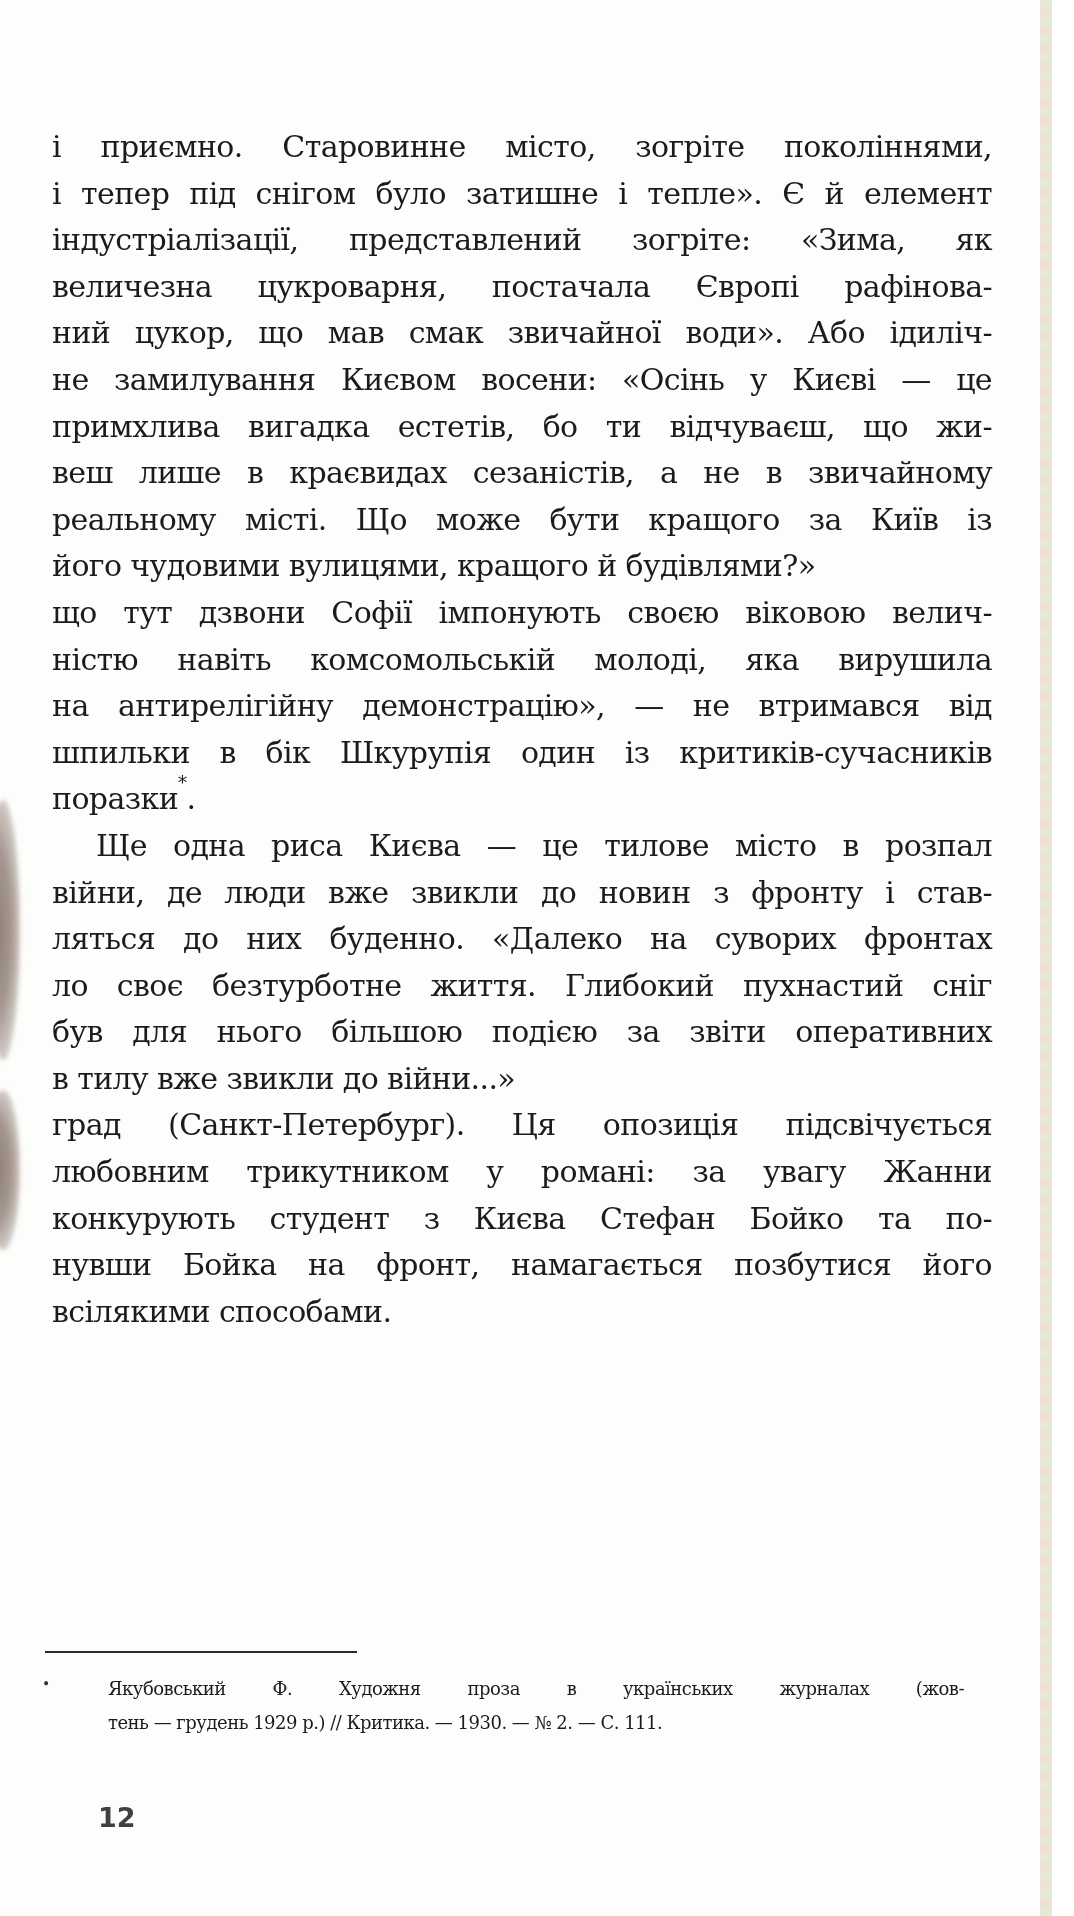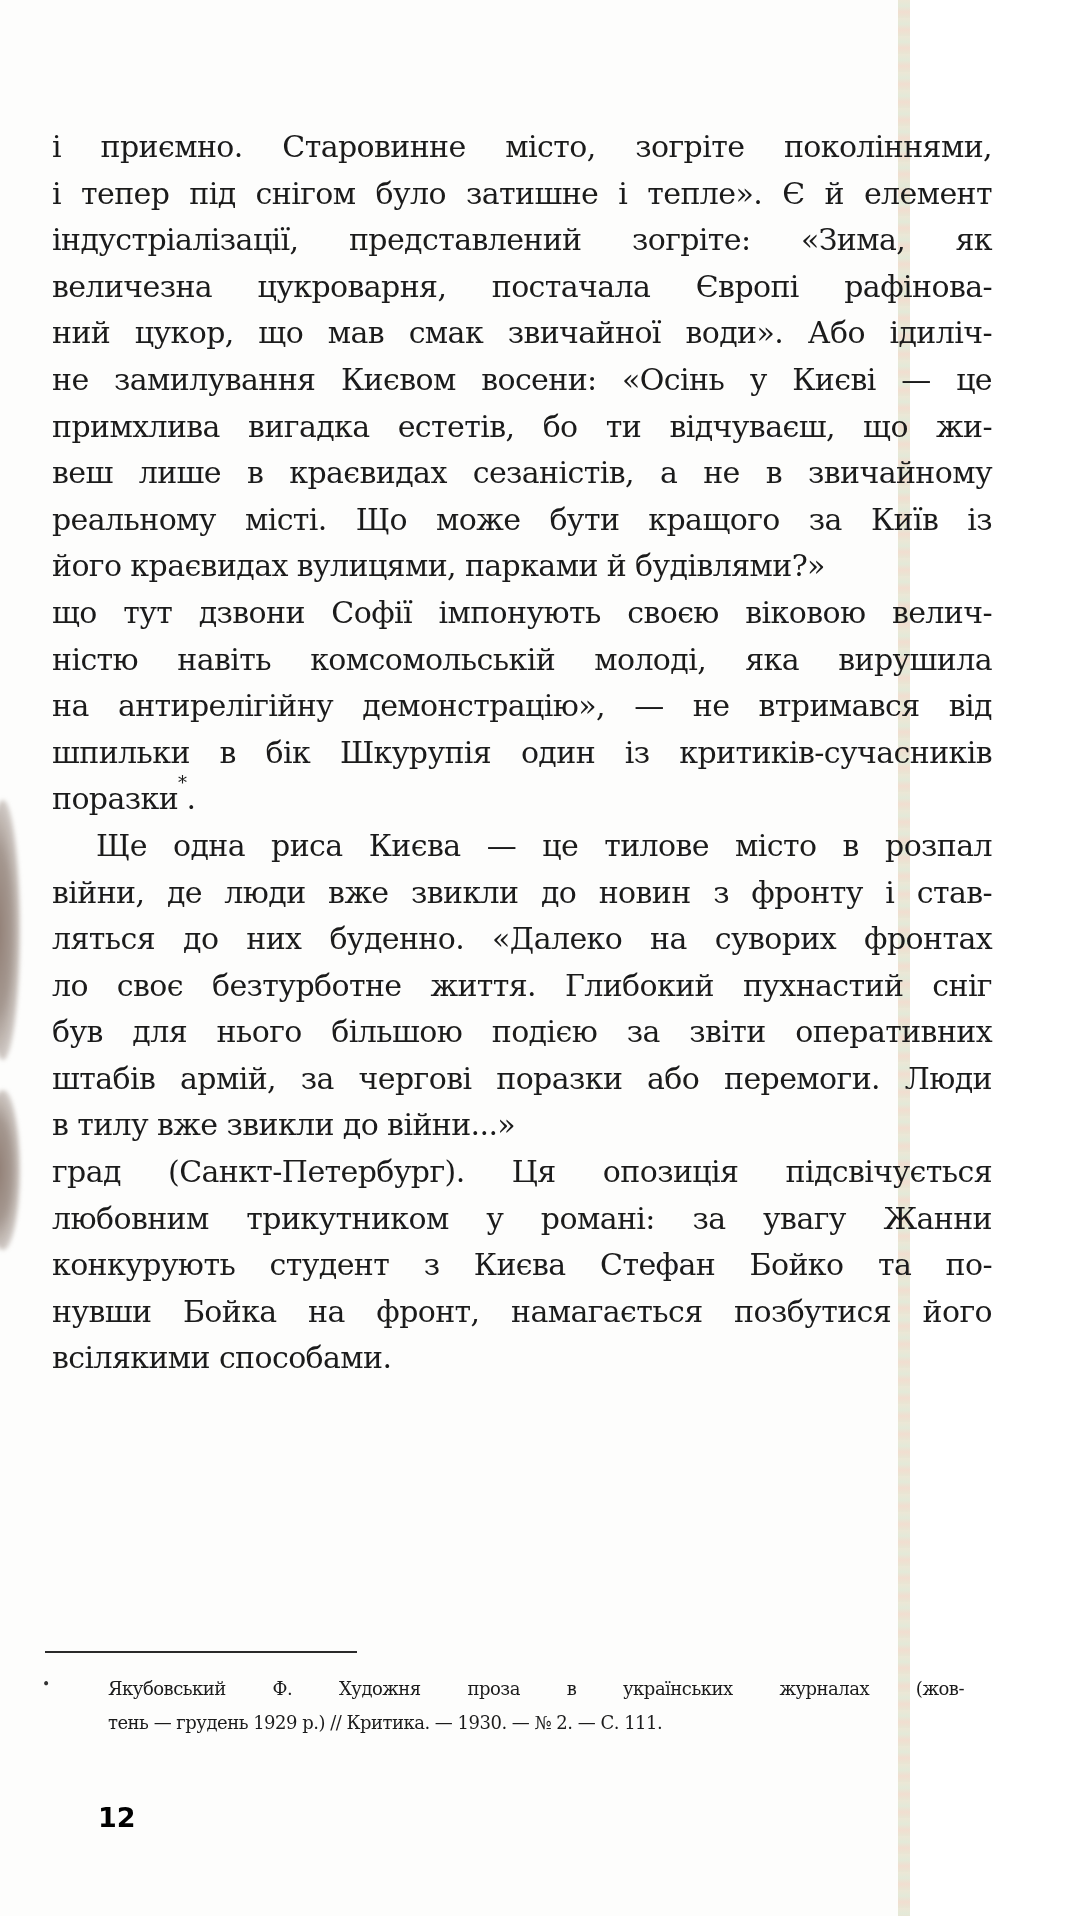--- a/index.html
+++ b/index.html
@@ -11,21 +11,21 @@
       height: 1916px;
       background: #ffffff;
       position: relative;
       overflow: hidden;
       font-family: "DejaVu Serif", "Liberation Serif", serif;
       color: #1b1b1b;
     }
     .page {
       position: absolute;
       left: 0; top: 0;
-      width: 910px;
+      width: 1052px;
       height: 1916px;
       background: #fdfdfc;
     }
     
     .right-edge {
       position: absolute;
       top: 0;
       right: 0;
       width: 12px;
       height: 1916px;
@@ -99,53 +99,52 @@
       letter-spacing: -0.5px;
     }
     .footnote .line { height: 34px; }
     .page-number {
       position: absolute;
       left: 98px;
       top: 1802px;
       font-family: "DejaVu Sans", "Liberation Sans", sans-serif;
       font-size: 27px;
       font-weight: bold;
-      color: #000000;
+      color: #404040;
     }
   </style>
 </head>
 <body>
 
 <div class="page">
   <div class="right-edge"></div>
   <div class="left-blob b1"></div>
   <div class="left-blob b2"></div>
 
   <div class="text-block" id="body-text">
       <span class="line"><span>і приємно. Старовинне місто, зогріте поколіннями,</span></span>
       <span class="line"><span>і тепер під снігом було затишне і тепле». Є й елемент</span></span>
       <span class="line"><span>індустріалізації, представлений зогріте: «Зима, як</span></span>
       <span class="line"><span>величезна цукроварня, постачала Європі рафінова-</span></span>
       <span class="line"><span>ний цукор, що мав смак звичайної води». Або ідиліч-</span></span>
       <span class="line"><span>не замилування Києвом восени: «Осінь у Києві — це</span></span>
       <span class="line"><span>примхлива вигадка естетів, бо ти відчуваєш, що жи-</span></span>
       <span class="line"><span>веш лише в краєвидах сезаністів, а не в звичайному</span></span>
       <span class="line"><span>реальному місті. Що може бути кращого за Київ із</span></span>
-      <span class="line last"><span>його краєвидах вулицями, парками й будівлями?»</span></span>
+      <span class="line last"><span>його чудовими вулицями, кращого й будівлями?»</span></span>
       <span class="line"><span>що тут дзвони Софії імпонують своєю віковою велич-</span></span>
       <span class="line"><span>ністю навіть комсомольській молоді, яка вирушила</span></span>
       <span class="line"><span>на антирелігійну демонстрацію», — не втримався від</span></span>
       <span class="line"><span>шпильки в бік Шкурупія один із критиків-сучасників</span></span>
       <span class="line last"><span>поразки</span><sup class="fn-mark">*</sup><span>.</span></span>
       <span class="line indent"><span>Ще одна риса Києва — це тилове місто в розпал</span></span>
       <span class="line"><span>війни, де люди вже звикли до новин з фронту і став-</span></span>
       <span class="line"><span>ляться до них буденно. «Далеко на суворих фронтах</span></span>
       <span class="line"><span>ло своє безтурботне життя. Глибокий пухнастий сніг</span></span>
       <span class="line"><span>був для нього більшою подією за звіти оперативних</span></span>
-      <span class="line"><span>штабів армій, за чергові поразки або перемоги. Люди</span></span>
       <span class="line last"><span>в тилу вже звикли до війни...»</span></span>
       <span class="line"><span>град (Санкт-Петербург). Ця опозиція підсвічується</span></span>
       <span class="line"><span>любовним трикутником у романі: за увагу Жанни</span></span>
       <span class="line"><span>конкурують студент з Києва Стефан Бойко та по-</span></span>
       <span class="line"><span>нувши Бойка на фронт, намагається позбутися його</span></span>
       <span class="line last"><span>всілякими способами.</span></span>
     </div>
 
   <div class="footnote-rule"></div>
   <div class="footnote-bullet">•</div>

